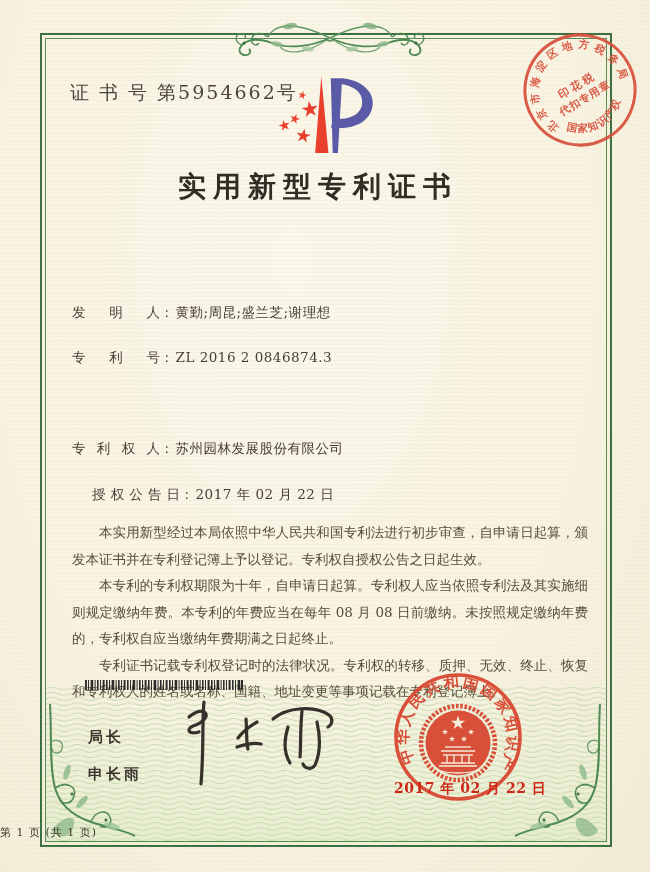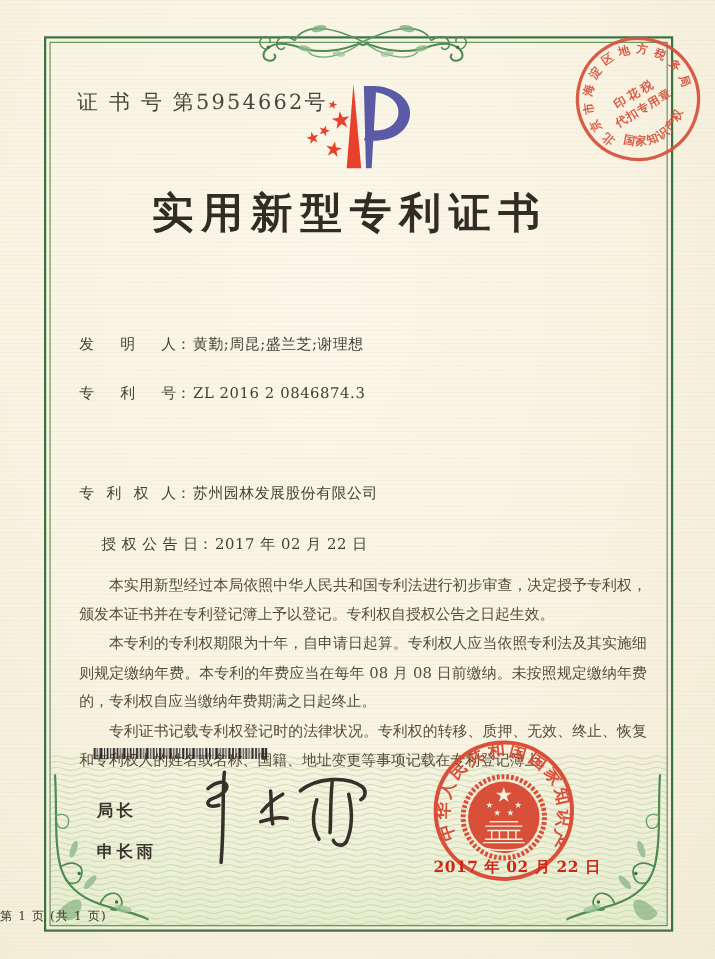--- a/index.html
+++ b/index.html
@@ -7,21 +7,21 @@
        font-family:"DejaVu Serif","Liberation Serif",serif;}
   .page{position:relative;width:650px;height:872px;
         background:radial-gradient(ellipse at 45% 30%, #fbf7ea 0%, #f8f3e2 55%, #f2ecd6 100%);}
   .page::before{content:"";position:absolute;inset:0;pointer-events:none;
         background:repeating-linear-gradient(180deg, rgba(226,216,188,0.18) 0 1px, rgba(0,0,0,0) 1px 4px);}
   .frame-outer{position:absolute;left:40px;top:33px;width:568px;height:810px;
         border:2px solid #3c7142;}
   .frame-inner{position:absolute;inset:3px;border:1px solid #598c52;}
   .abs{position:absolute;}
   .cert-number{left:70px;top:80px;font-size:19px;color:#4a443a;letter-spacing:2px;}
-  .title{left:0;top:168px;width:636px;text-align:center;font-size:38px;font-weight:bold;
+  .title{left:0;top:168px;width:636px;text-align:center;font-size:28px;font-weight:bold;
          color:#322d24;letter-spacing:7px;}
   .field-row{left:72px;width:520px;font-size:13.5px;color:#453f33;white-space:nowrap;}
   .f-label{display:inline-block;width:88px;text-align:justify;text-align-last:justify;
            vertical-align:top;}
   .f-colon{display:inline-block;margin-right:2px;}
   .f-value{letter-spacing:0.5px;}
   .body-text{left:72px;top:519px;width:516px;font-size:13.5px;line-height:26.5px;
              color:#564c3a;text-align:justify;}
   .body-text p{margin:0;text-indent:2em;}
   .signer{left:88px;font-size:15px;color:#3b362e;letter-spacing:3px;font-weight:bold;}
@@ -125,21 +125,21 @@
     <span class="f-label">专利号</span><span class="f-colon">：</span><span class="f-value">ZL 2016 2 0846874.3</span>
   </div>
   <div class="abs field-row" style="top:440px;">
     <span class="f-label">专利权人</span><span class="f-colon">：</span><span class="f-value">苏州园林发展股份有限公司</span>
   </div>
   <div class="abs field-row" style="top:486px;margin-left:20px;">
     <span class="f-label">授权公告日</span><span class="f-colon">：</span><span class="f-value">2017 年 02 月 22 日</span>
   </div>
 
   <div class="abs body-text">
-    <p>本实用新型经过本局依照中华人民共和国专利法进行初步审查，决定授予专利权，颁发本证书并在专利登记簿上予以登记。专利权自授权公告之日起生效。</p>
+    <p>本实用新型经过本局依照中华人民共和国专利法进行初步审查，自申请日起算，颁发本证书并在专利登记簿上予以登记。专利权自授权公告之日起生效。</p>
     <p>本专利的专利权期限为十年，自申请日起算。专利权人应当依照专利法及其实施细则规定缴纳年费。本专利的年费应当在每年 08 月 08 日前缴纳。未按照规定缴纳年费的，专利权自应当缴纳年费期满之日起终止。</p>
     <p>专利证书记载专利权登记时的法律状况。专利权的转移、质押、无效、终止、恢复和专利权人的姓名或名称、国籍、地址变更等事项记载在专利登记簿上。</p>
   </div>
 
   <svg class="abs" style="left:85px;top:680px;" width="158" height="10">
     <defs>
       <pattern id="bc" width="21" height="10" patternUnits="userSpaceOnUse">
         <rect x="0" width="1.6" height="10" fill="#2c2c2c"></rect>
         <rect x="3" width="1" height="10" fill="#2c2c2c"></rect>
         <rect x="5.6" width="2.6" height="10" fill="#2c2c2c"></rect>

